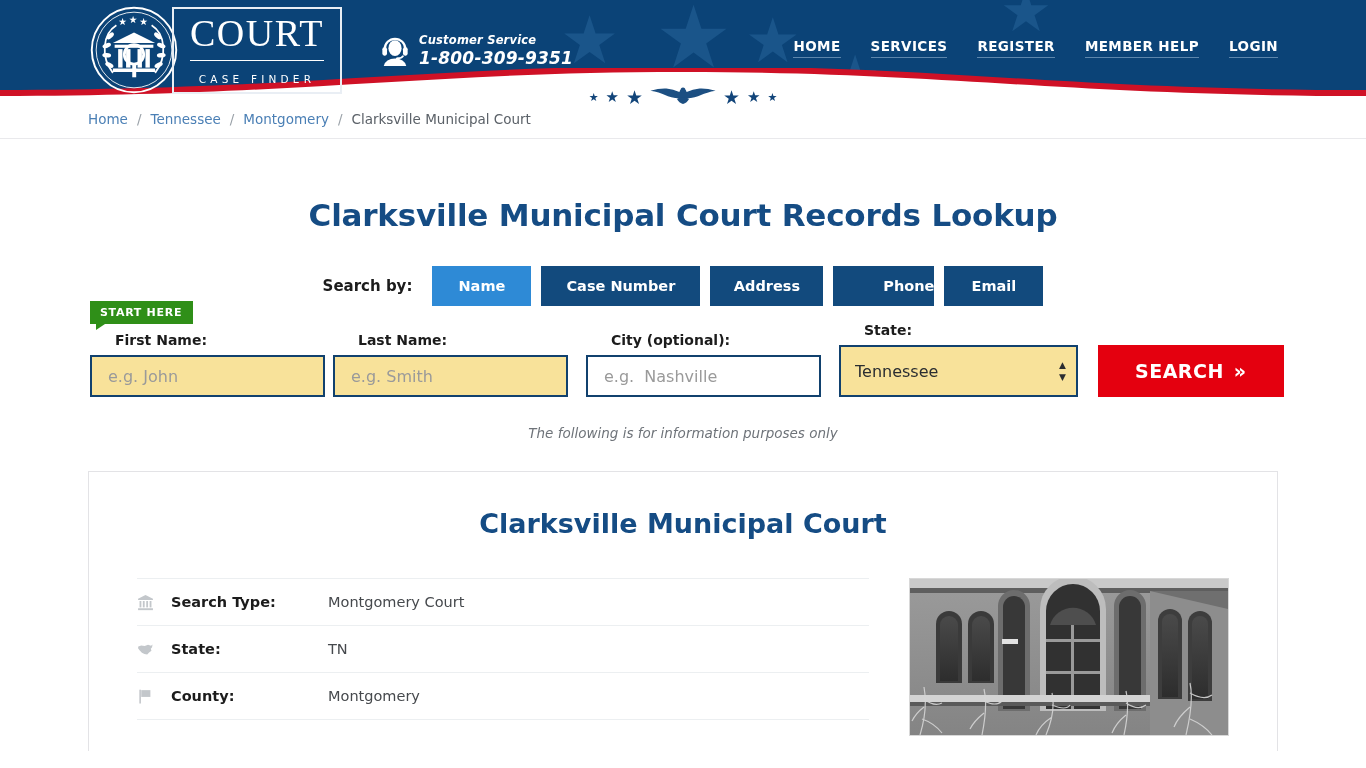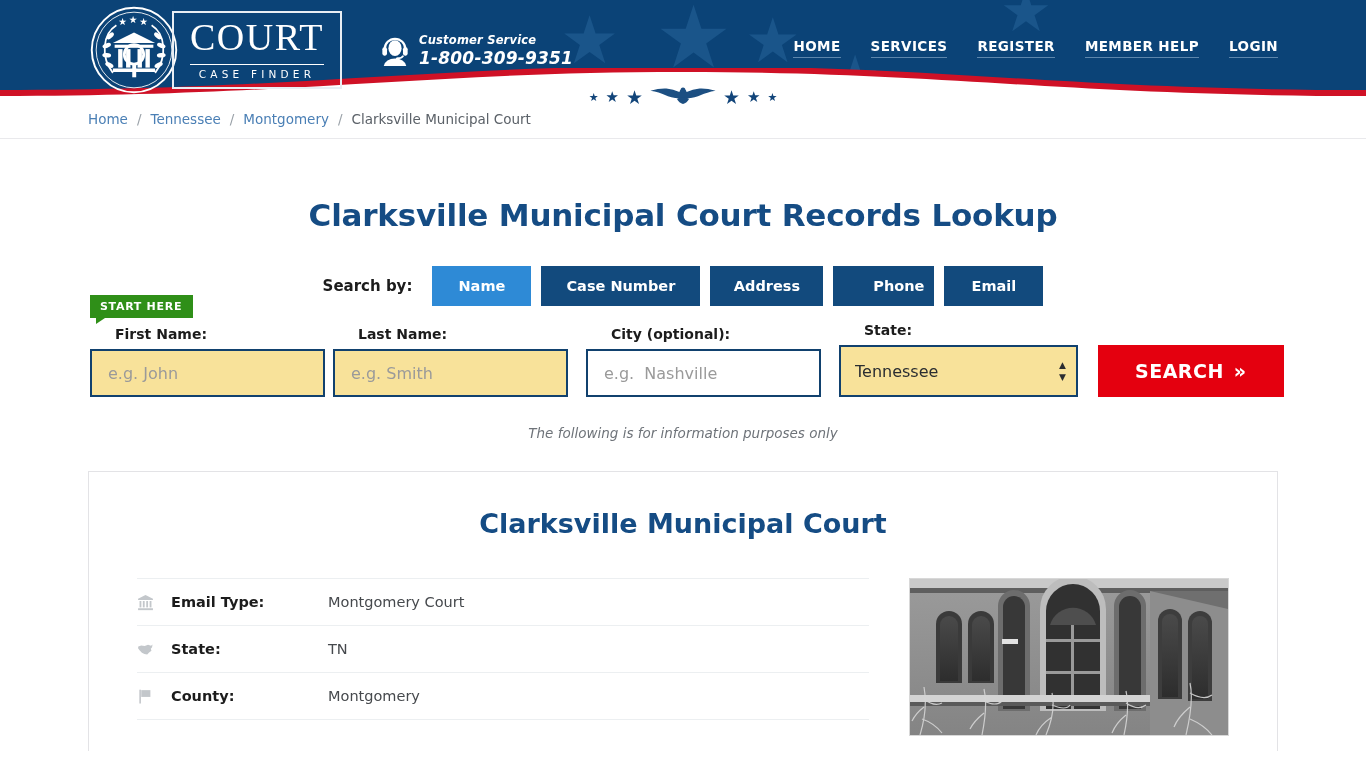--- a/index.html
+++ b/index.html
@@ -48,21 +48,21 @@
     line-height: 1;
     font-weight: 400;
   }
   .logo-sub {
     color: #ffffff;
     font-size: 10.5px;
     letter-spacing: 4.2px;
     text-align: center;
     border-top: 1px solid #ffffff;
     margin-top: 8px;
-    padding-top: 3px;
+    padding-top: 12px;
   }
 
   
   .cs-block { display: flex; align-items: center; margin-left: 38px; }
   .cs-icon { width: 30px; height: 32px; flex: none; }
   .cs-text { margin-left: 9px; color: #ffffff; font-style: italic; }
   .cs-label { font-size: 11.5px; font-weight: bold; letter-spacing: .2px; }
   .cs-phone { font-size: 17px; font-weight: bold; letter-spacing: .2px; margin-top: 1px; }
 
   
@@ -110,41 +110,41 @@
     gap: 10px; margin-top: 33px;
   }
   .searchby-label {
     color: #1c1c1c; font-size: 15px; font-weight: bold;
     margin-right: 10px;
   }
   .sb-tab {
     background: #124a7d;
     color: #ffffff;
     font-size: 14.5px; font-weight: bold;
-    padding: 12px 10px;
+    padding: 12px 0;
     text-align: center;
     cursor: pointer;
     user-select: none;
   }
   .sb-tab.active { background: #2e8ad6; }
 
   
   .form-row {
     display: flex; align-items: flex-end; gap: 8px;
     margin-top: 16px;
     padding-left: 2px;
   }
   .field { display: flex; flex-direction: column; position: relative; }
   .field-label {
     font-size: 14px; font-weight: bold; color: #1c1c1c;
     margin-bottom: 7px;
     margin-left: 25px;
   }
   .inp {
-    height: 48px;
+    height: 42px;
     border: 2px solid #11416e;
     background: #ffffff;
     font-size: 16px;
     color: #46494d;
     padding: 0 16px;
     font-family: "DejaVu Sans", sans-serif;
     outline: none;
   }
   .inp.filled { background: #f8e29a; }
   .inp::placeholder { color: #9a9a9a; }
@@ -412,21 +412,21 @@
             <span class="drow-icon">
               <svg width="17" height="17" viewBox="0 0 16 16" fill="currentColor">
                 <path d="M8 1 L15 4.4 L15 5.6 L1 5.6 L1 4.4 Z"></path>
                 <rect x="2.4" y="6.6" width="1.7" height="6"></rect>
                 <rect x="5.5" y="6.6" width="1.7" height="6"></rect>
                 <rect x="8.7" y="6.6" width="1.7" height="6"></rect>
                 <rect x="11.9" y="6.6" width="1.7" height="6"></rect>
                 <rect x="1" y="13.4" width="14" height="1.8"></rect>
               </svg>
             </span>
-            <span class="drow-key">Email Type:</span>
+            <span class="drow-key">Search Type:</span>
             <span class="drow-val">Montgomery Court</span>
           </div>
           <div class="drow">
             <span class="drow-icon">
               <svg width="17" height="17" viewBox="0 0 16 16" fill="currentColor">
                 <path d="M1.2 5.2 L4 4.2 L7.2 4.6 L10.4 3.6 L13.2 4.4 L14.6 3.2 L14.2 5.8 L13 7.4 L13.6 9.2 L11.4 10.8 L9.6 12.6 L7 12.2 L4.6 11 L2.6 9 L1 6.8 Z"></path>
               </svg>
             </span>
             <span class="drow-key">State:</span>
             <span class="drow-val">TN</span>

